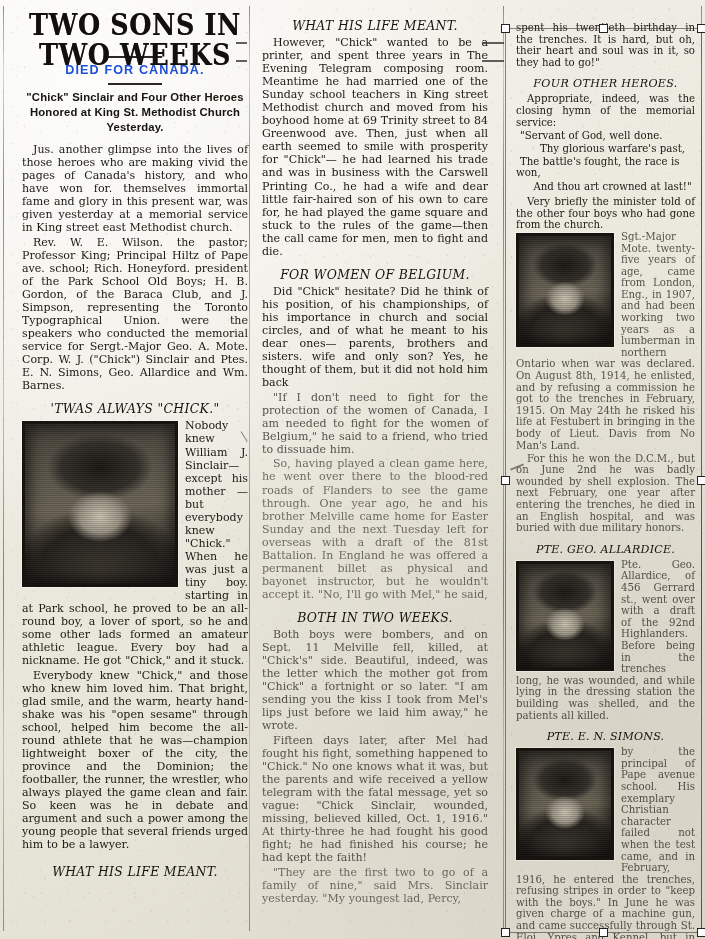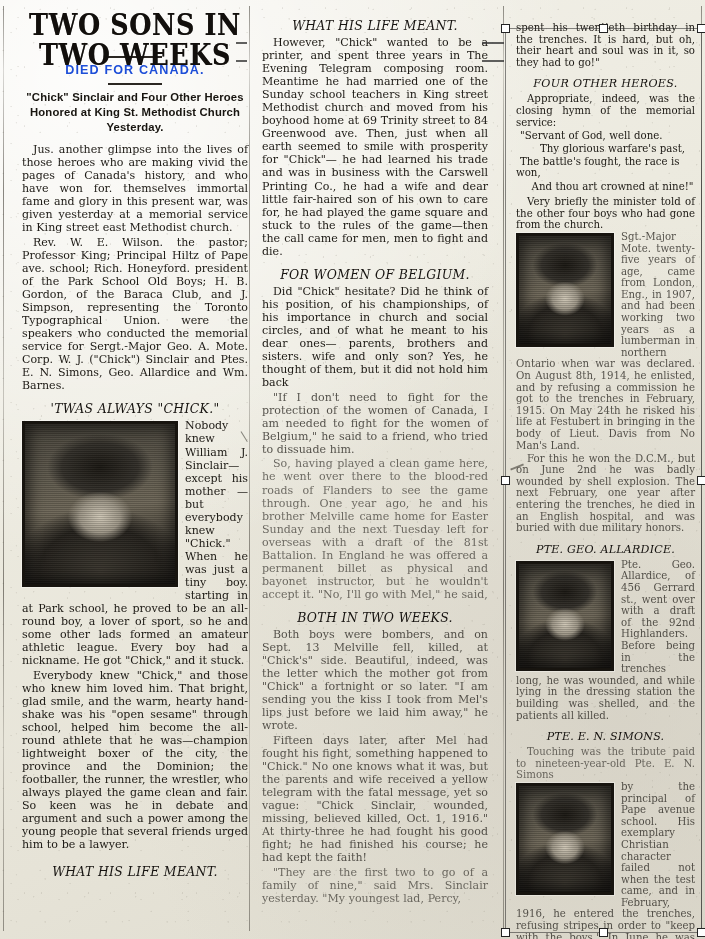--- a/index.html
+++ b/index.html
@@ -237,34 +237,34 @@
 <div class="col col-2">
   <div class="xhead" style="margin-top:0">WHAT HIS LIFE MEANT.</div>
   <p>However, "Chick" wanted to be a printer, and spent three years in The Evening Telegram composing room. Meantime he had married one of the Sunday school teachers in King street Methodist church and moved from his boyhood home at 69 Trinity street to 84 Greenwood ave. Then, just when all earth seemed to smile with prosperity for "Chick"— he had learned his trade and was in business with the Carswell Printing Co., he had a wife and dear little fair-haired son of his own to care for, he had played the game square and stuck to the rules of the game—then the call came for men, men to fight and die.</p>
 
   <div class="xhead">FOR WOMEN OF BELGIUM.</div>
   <p>Did "Chick" hesitate? Did he think of his position, of his championships, of his importance in church and social circles, and of what he meant to his dear ones— parents, brothers and sisters. wife and only son? Yes, he thought of them, but it did not hold him back</p>
   <p class="faded">"If I don't need to fight for the protection of the women of Canada, I am needed to fight for the women of Belgium," he said to a friend, who tried to dissuade him.</p>
   <p class="faded2">So, having played a clean game here, he went over there to the blood-red roads of Flanders to see the game through. One year ago, he and his brother Melville came home for Easter Sunday and the next Tuesday left for overseas with a draft of the 81st Battalion. In England he was offered a permanent billet as physical and bayonet instructor, but he wouldn't accept it. "No, I'll go with Mel," he said,</p>
 
   <div class="xhead">BOTH IN TWO WEEKS.</div>
-  <p class="faded">Both boys were bombers, and on Sept. 13 Melville fell, killed, at "Chick's" side. Beautiful, indeed, was the letter which the mother got from "Chick" a fortnight or so later. "I am sending you the kiss I took from Mel's lips just before we laid him away," he wrote.</p>
+  <p class="faded">Both boys were bombers, and on Sept. 11 Melville fell, killed, at "Chick's" side. Beautiful, indeed, was the letter which the mother got from "Chick" a fortnight or so later. "I am sending you the kiss I took from Mel's lips just before we laid him away," he wrote.</p>
   <p class="faded">Fifteen days later, after Mel had fought his fight, something happened to "Chick." No one knows what it was, but the parents and wife received a yellow telegram with the fatal message, yet so vague: "Chick Sinclair, wounded, missing, believed killed, Oct. 1, 1916." At thirty-three he had fought his good fight; he had finished his course; he had kept the faith!</p>
   <p class="faded2">"They are the first two to go of a family of nine," said Mrs. Sinclair yesterday. "My youngest lad, Percy,</p>
 </div>
 
 <div class="col col-3">
   <p class="noind">spent his twentieth birthday in the trenches. It is hard, but oh, their heart and soul was in it, so they had to go!"</p>
   <div class="xhead">FOUR OTHER HEROES.</div>
   <p>Appropriate, indeed, was the closing hymn of the memorial service:</p>
 
   <p class="hymn">"Servant of God, well done.</p>
   <p class="hymn in">Thy glorious warfare's past,</p>
   <p class="hymn">The battle's fought, the race is won,</p>
-  <p class="hymn in">And thou art crowned at nine!"</p>
+  <p class="hymn in">And thou art crowned at last!"</p>
 
   <p style="margin-top:4px">Very briefly the minister told of the other four boys who had gone from the church.</p>
 
   <div class="photo ph-float-l ph-c3">
     <div class="face"></div>
     <div class="hatch"></div>
     <div class="vig"></div>
   </div>
   <p class="noind faded">Sgt.-Major Mote. twenty-five years of age, came from London, Eng., in 1907, and had been working two years as a lumberman in northern Ontario when war was declared. On August 8th, 1914, he enlisted, and by refusing a commission he got to the trenches in February, 1915. On May 24th he risked his life at Festubert in bringing in the body of Lieut. Davis from No Man's Land.</p>
   <p class="faded">For this he won the D.C.M., but on June 2nd he was badly wounded by shell explosion. The next February, one year after entering the trenches, he died in an English hospital, and was buried with due military honors.</p>
@@ -272,21 +272,20 @@
   <div class="xhead sm">PTE. GEO. ALLARDICE.</div>
 
   <div class="photo ph-float-l ph-c3b">
     <div class="face"></div>
     <div class="hatch"></div>
     <div class="vig"></div>
   </div>
   <p class="noind faded">Pte. Geo. Allardice, of 456 Gerrard st., went over with a draft of the 92nd Highlanders. Before being in the trenches long, he was wounded, and while lying in the dressing station the building was shelled, and the patients all killed.</p>
 
   <div class="xhead sm">PTE. E. N. SIMONS.</div>
-  <p class="faded2">Touching was the tribute paid to nineteen-year-old Pte. E. N. Simons</p>
 
   <div class="photo ph-float-l ph-c3c">
     <div class="face"></div>
     <div class="hatch"></div>
     <div class="vig"></div>
   </div>
   <p class="noind faded">by the principal of Pape avenue school. His exemplary Christian character failed not when the test came, and in February, 1916, he entered the trenches, refusing stripes in order to "keep with the boys." In June he was given charge of a machine gun, and came successfully through St. Eloi, Ypres and Kennel, but in October word came to the home at 16 Poucher street that he had been caught by a sniper at the Somme.</p>
 
 </div>
 

